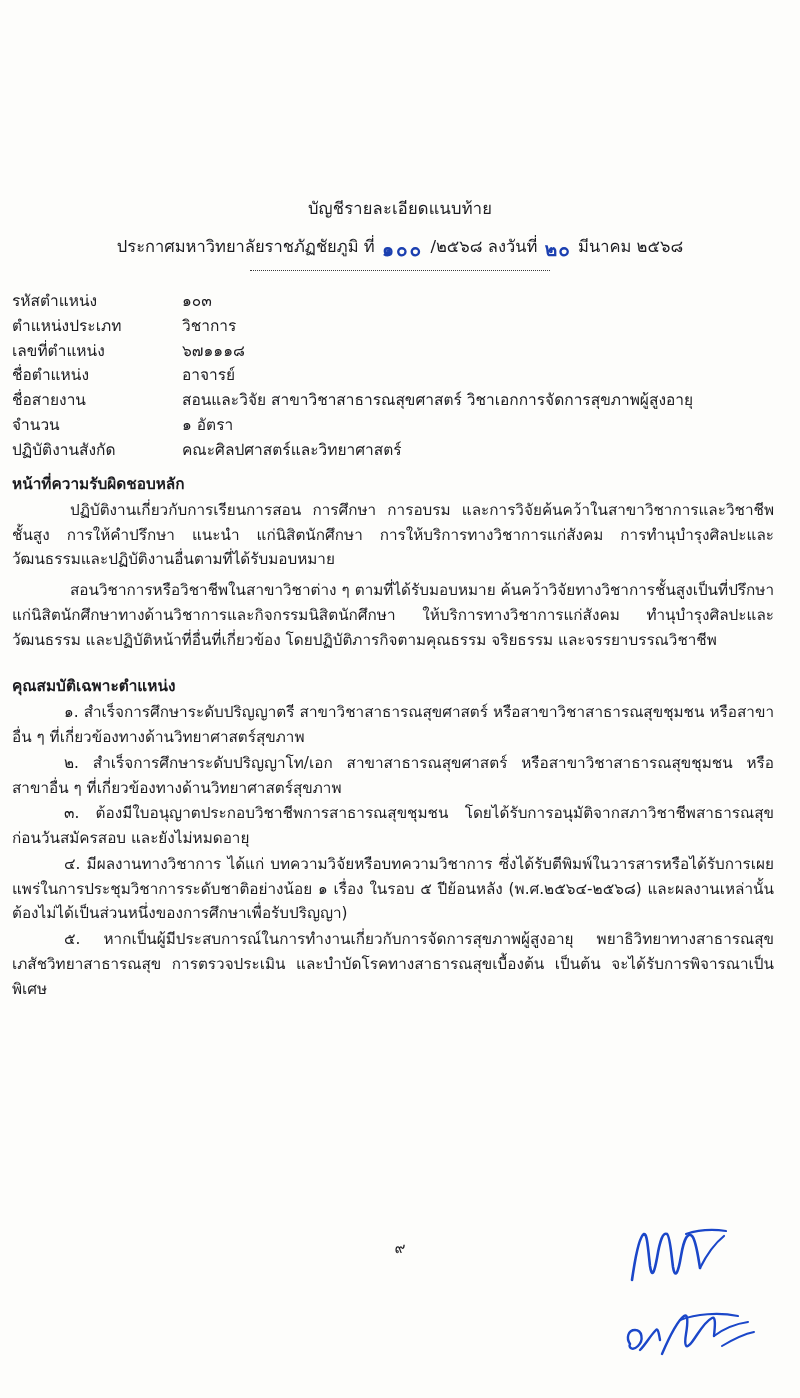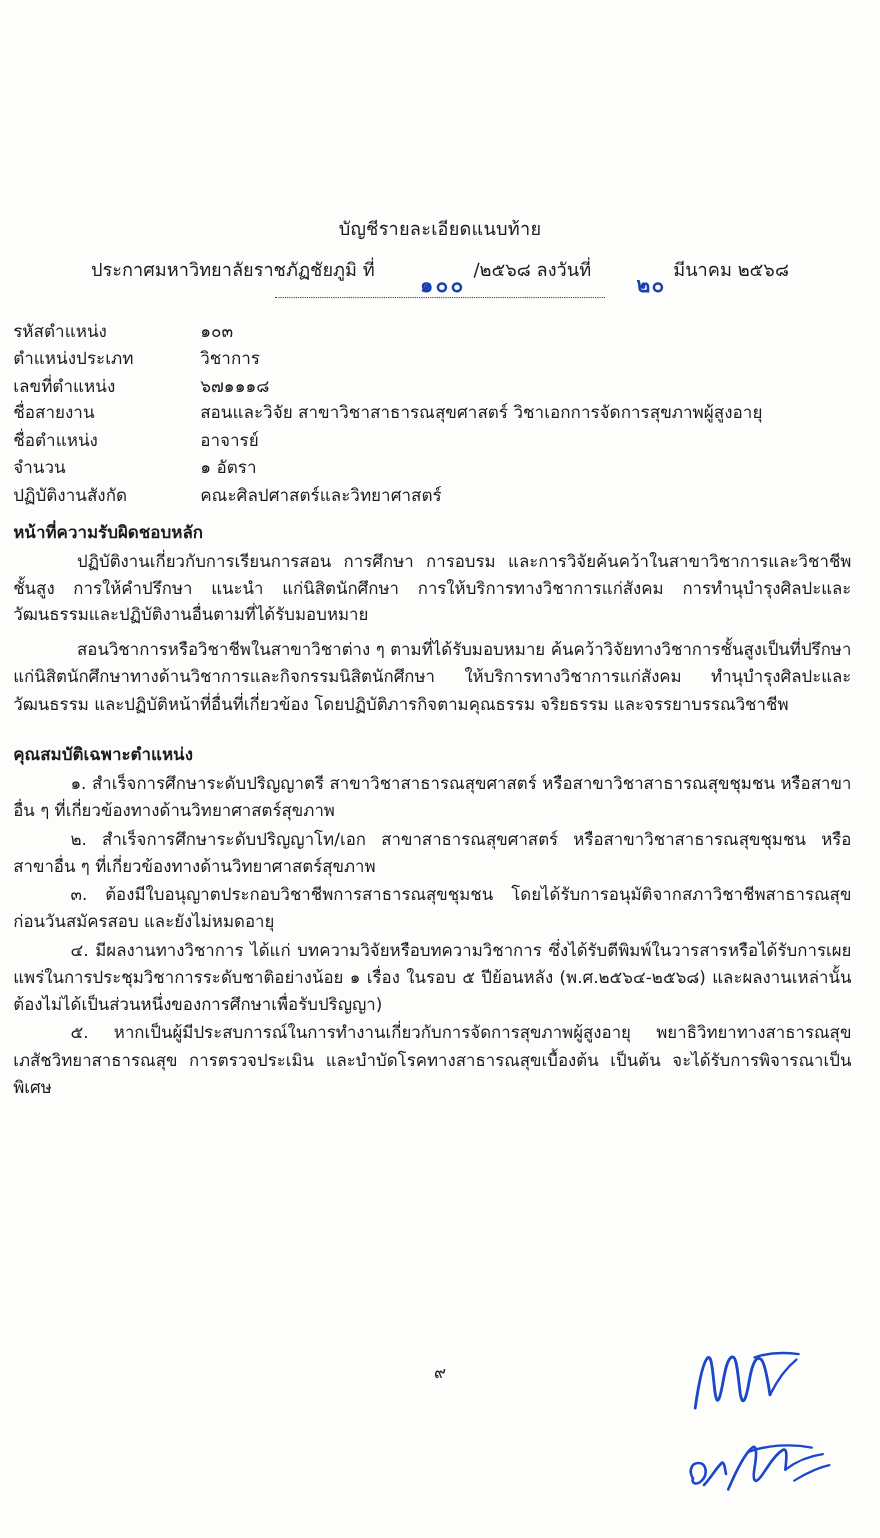--- a/index.html
+++ b/index.html
@@ -44,22 +44,21 @@
     margin-top: 9px;
   }
   .ink {
     color: #1b3fb0;
     font-family: "DejaVu Serif", "Liberation Serif", serif;
     font-size: 19px;
     font-weight: 700;
     letter-spacing: 1px;
     padding: 0 2px;
     position: relative;
-    top: 14px;
-    margin-left: 34px;
+    top: 4px;
   }
   .ink.wide { letter-spacing: 2px; }
 
   .dotted-rule {
     width: 300px;
     margin: 10px auto 0 auto;
     border-top: 1.6px dotted #3a3a3a;
     height: 0;
   }
 
@@ -166,26 +165,26 @@
       </div>
       <div class="field-row">
         <div class="field-label">ตำแหน่งประเภท</div>
         <div class="field-value">วิชาการ</div>
       </div>
       <div class="field-row">
         <div class="field-label">เลขที่ตำแหน่ง</div>
         <div class="field-value num">๖๗๑๑๑๘</div>
       </div>
       <div class="field-row">
+        <div class="field-label">ชื่อตำแหน่ง</div>
+        <div class="field-value">อาจารย์</div>
+      </div>
+      <div class="field-row">
         <div class="field-label">ชื่อสายงาน</div>
         <div class="field-value">สอนและวิจัย สาขาวิชาสาธารณสุขศาสตร์ วิชาเอกการจัดการสุขภาพผู้สูงอายุ</div>
-      </div>
-      <div class="field-row">
-        <div class="field-label">ชื่อตำแหน่ง</div>
-        <div class="field-value">อาจารย์</div>
       </div>
       <div class="field-row">
         <div class="field-label">จำนวน</div>
         <div class="field-value num">๑ อัตรา</div>
       </div>
       <div class="field-row">
         <div class="field-label">ปฏิบัติงานสังกัด</div>
         <div class="field-value">คณะศิลปศาสตร์และวิทยาศาสตร์</div>
       </div>
     </div>

